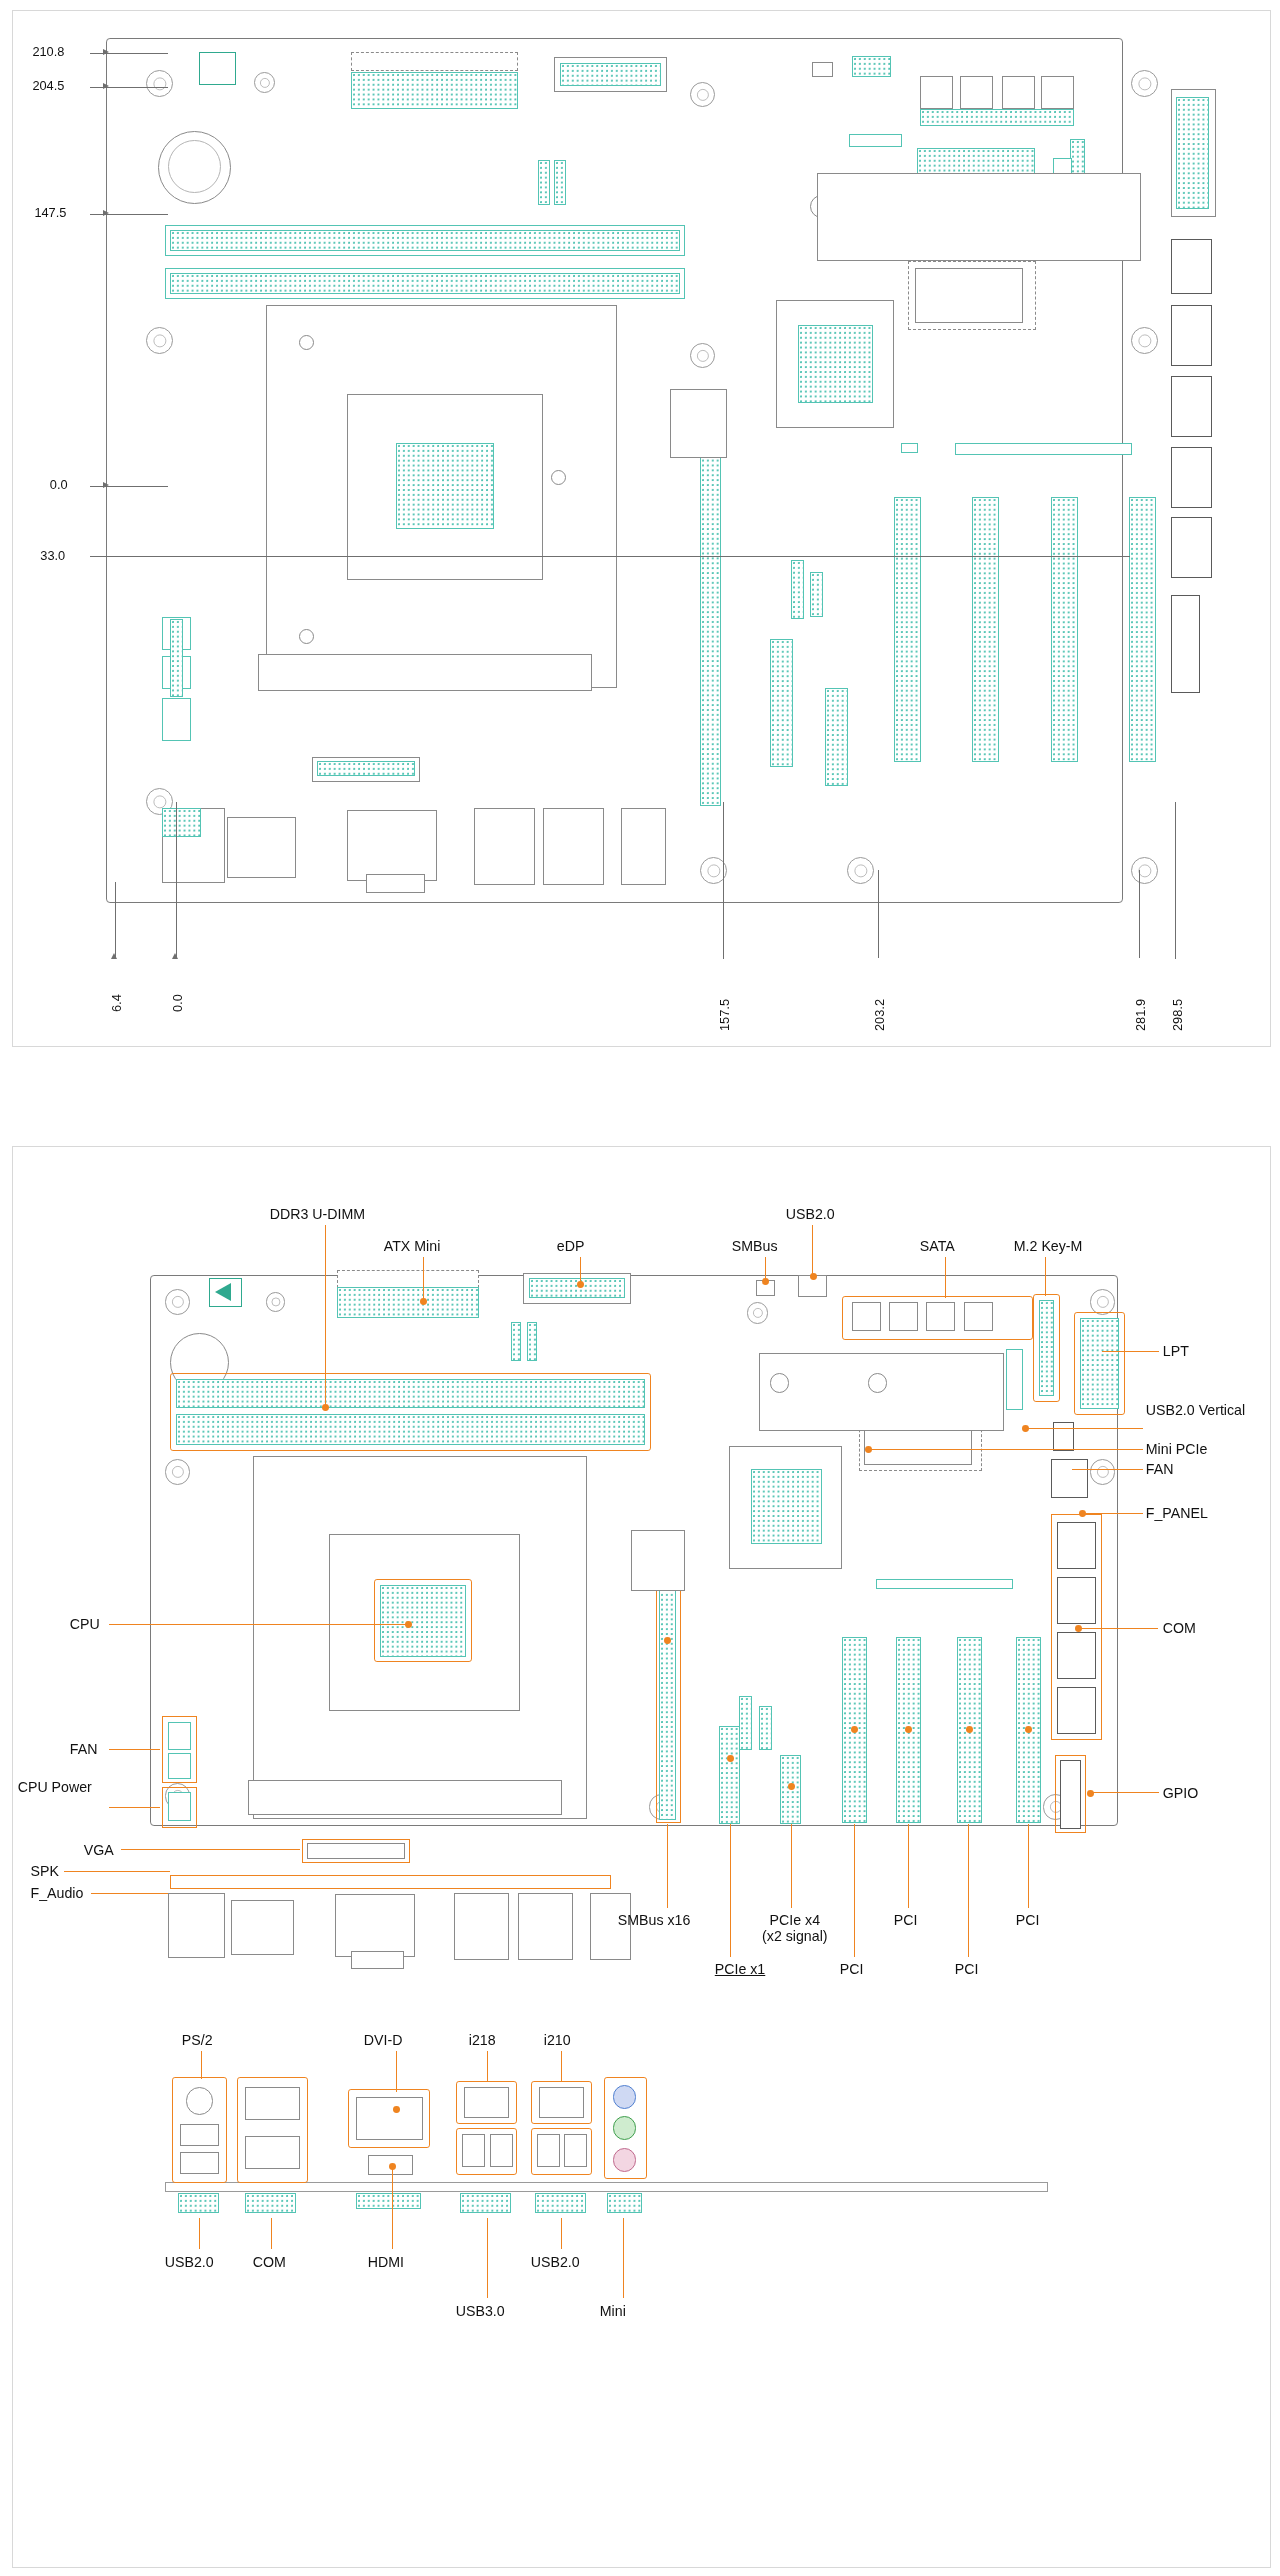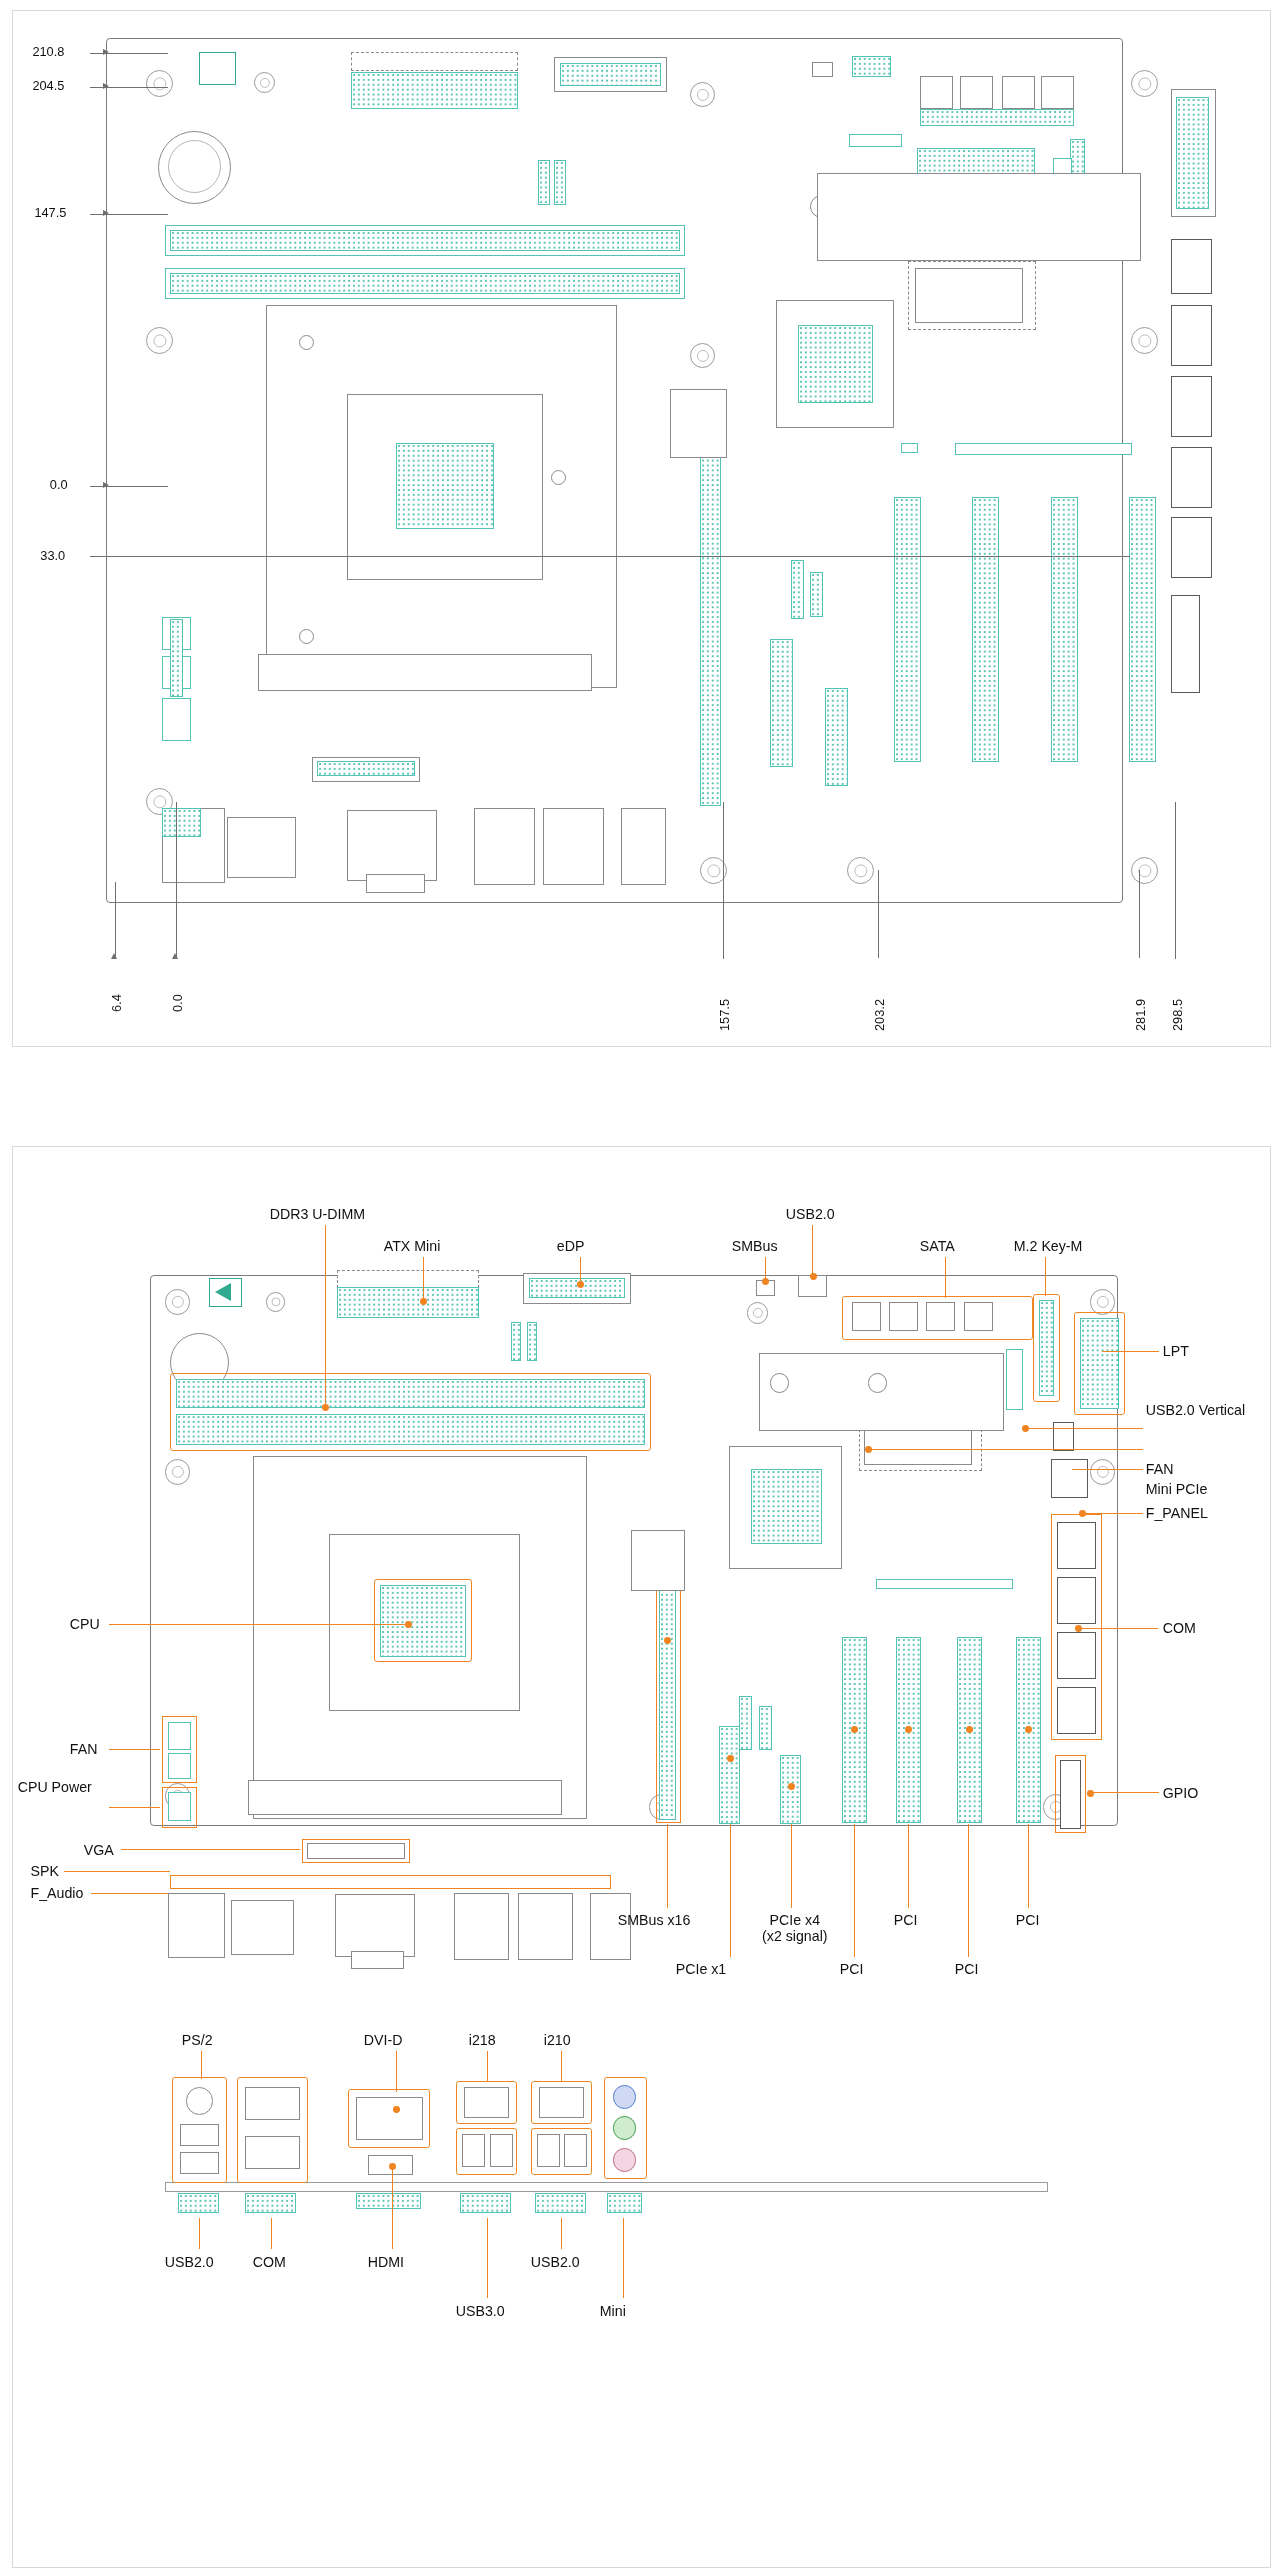--- a/index.html
+++ b/index.html
@@ -456,21 +456,21 @@
   <div class="callout-label" style="left:1001px; top:91px;">M.2 Key-M</div>
   <div class="lead-v" style="left:1032px; top:110px; height:39px;"></div>
 
   <div class="callout-label" style="left:1150px; top:196px;">LPT</div>
   <div class="lead-h" style="left:1089px; top:204px; width:57px;"></div>
 
   <div class="callout-label" style="left:1133px; top:255px;">USB2.0 Vertical</div>
   <div class="lead-h" style="left:1012px; top:281px; width:118px;"></div>
   <div class="dot" style="left:1009px; top:278px;"></div>
 
-  <div class="callout-label" style="left:1133px; top:294px;margin-top:40px;">Mini PCIe</div>
+  <div class="callout-label" style="left:1133px; top:294px;">Mini PCIe</div>
   <div class="lead-h" style="left:855px; top:302px; width:275px;"></div>
   <div class="dot" style="left:852px; top:299px;"></div>
 
   <div class="callout-label" style="left:1133px; top:314px;">FAN</div>
   <div class="lead-h" style="left:1059px; top:322px; width:71px;"></div>
 
   <div class="callout-label" style="left:1133px; top:358px;">F_PANEL</div>
   <div class="lead-h" style="left:1069px; top:366px; width:61px;"></div>
   <div class="dot" style="left:1066px; top:363px;"></div>
 
@@ -498,21 +498,21 @@
   <div class="callout-label" style="left:17.7px; top:716px;">SPK</div>
   <div class="lead-h" style="left:51px; top:724px; width:106px;"></div>
 
   <div class="callout-label" style="left:17.7px; top:738px;">F_Audio</div>
   <div class="lead-h" style="left:78px; top:746px; width:77px;"></div>
 
   <div class="callout-label" style="left:605px; top:765px;">SMBus x16</div>
   <div class="lead-v" style="left:654px; top:677px; height:84px;"></div>
   <div class="dot" style="left:651px; top:490px;"></div>
 
-  <div class="callout-label" style="left:663px; top:814px;">PCIe x1</div>
+  <div class="callout-label" style="left:702px; top:814px;text-decoration:underline;">PCIe x1</div>
   <div class="lead-v" style="left:717px; top:677px; height:133px;"></div>
   <div class="dot" style="left:714px; top:608px;"></div>
 
   <div class="callout-label ctr" style="left:738px; top:765px; width:88px;">
     <span>PCIe x4</span><br>
     <span>(x2 signal)</span>
   </div>
   <div class="lead-v" style="left:778px; top:677px; height:84px;"></div>
   <div class="dot" style="left:775px; top:636px;"></div>
 

